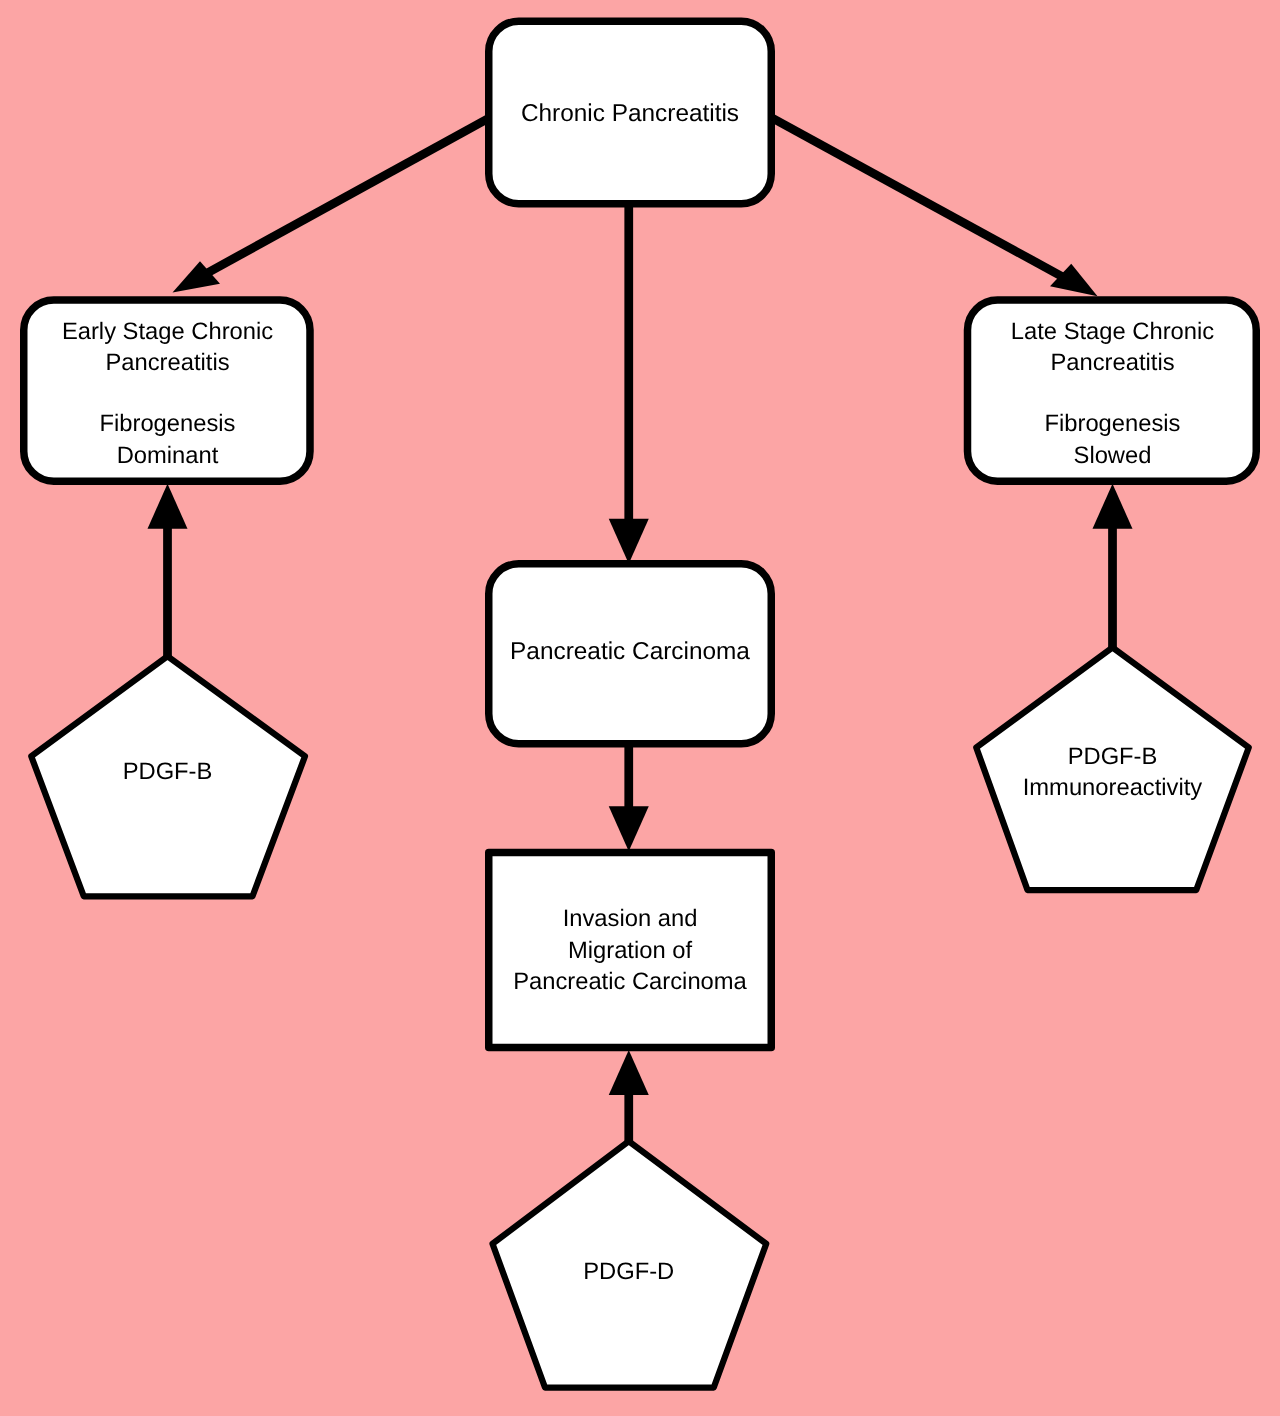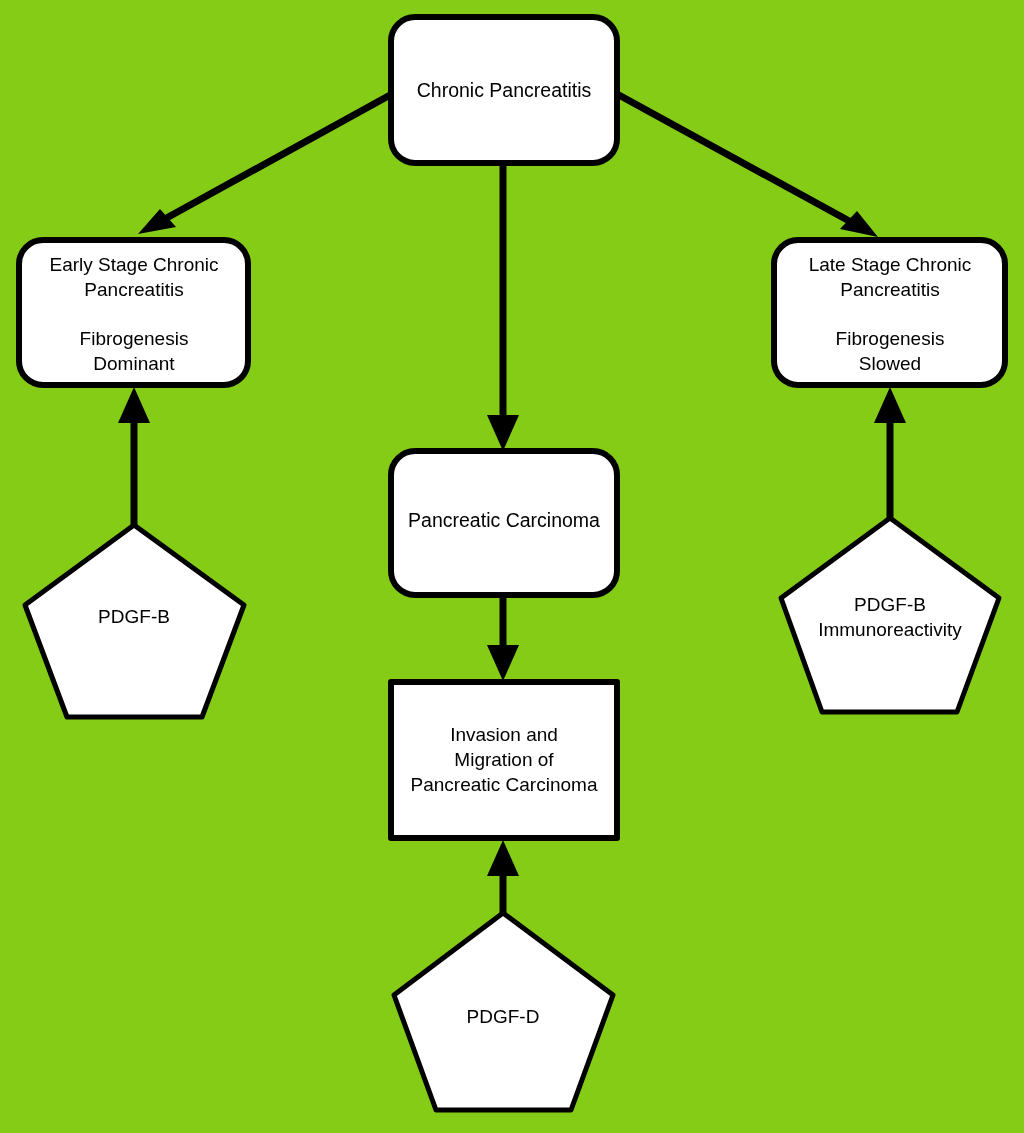--- a/index.html
+++ b/index.html
@@ -11,21 +11,21 @@
   body {
     width: 1024px;
     height: 1133px;
     font-family: "Liberation Sans", sans-serif;
     overflow: hidden;
   }
   #diagram-root {
     position: relative;
     width: 1024px;
     height: 1133px;
-    background: #84cc16;
+    background: #fca5a5;
     text-align: right;
   }
   svg#flow {
     display: block;
     width: 1024px;
     height: 1133px;
   }
   .node-shape {
     fill: #ffffff;
     stroke: #000000;

